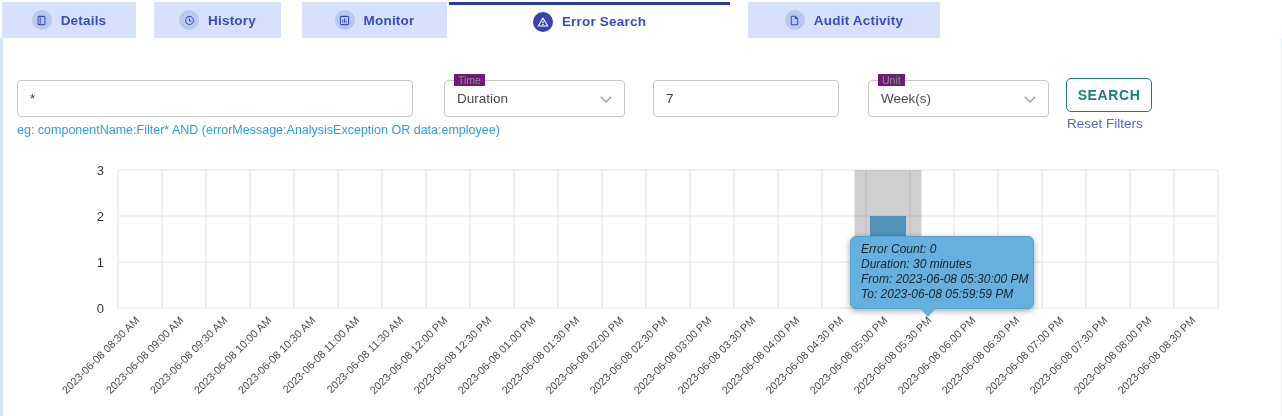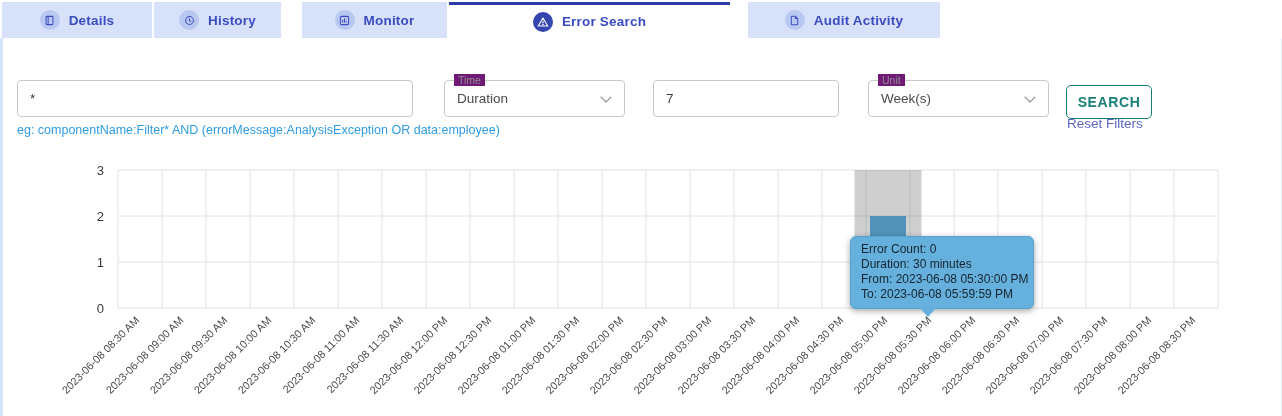--- a/index.html
+++ b/index.html
@@ -38,34 +38,34 @@
   .reset-link{position:absolute;left:1067px;top:116px;font-size:13.5px;color:#5b68c0;cursor:pointer;}
 
   
   .chart-wrap{position:absolute;left:0;top:150px;width:1282px;height:266px;}
   .ylab{font-size:13px;fill:#3a3a3a;font-family:"Liberation Sans",sans-serif;}
   .xlab{font-size:10.8px;fill:#484848;font-family:"Liberation Sans",sans-serif;}
 
   
   .tooltip{position:absolute;left:850px;top:236px;width:184px;box-sizing:border-box;
            background:#65b0dc;border:1px solid #55a3d2;border-radius:6px;padding:5px 10px 6px 10px;
-           box-shadow:0 2px 6px rgba(0,0,0,.35);}
+           box-shadow:0 2px 6px rgba(0,0,0,.35);font-style:italic;}
   .tooltip div{font-size:12px;line-height:15px;color:#15242e;white-space:nowrap;}
   .tooltip:after{content:"";position:absolute;left:68px;bottom:-9px;width:0;height:0;
                  border-left:9px solid transparent;border-right:9px solid transparent;
                  border-top:10px solid #65b0dc;}
 </style>
 </head>
 <body>
 
 <div class="page">
 
   <div class="tabbar">
 
-    <div class="tab" style="left:2px;width:150px;">
+    <div class="tab" style="left:2px;width:134px;">
       <span class="tico">
         <svg width="11" height="11" viewBox="0 0 24 24" fill="none" stroke="#3b4cc0" stroke-width="2.2">
           <rect x="4.5" y="3" width="15" height="18" rx="2"></rect>
             <line x1="9" y1="3" x2="9" y2="21"></line>
         </svg>
       </span>
       <span class="tlabel">Details</span>
     </div>
 
     <div class="tab" style="left:154px;width:127px;">
@@ -144,21 +144,21 @@
     <div class="fld select" style="left:865px;top:42px;width:181px;">
       <span class="sel-label">Unit</span>
       <span class="sel-value">Week(s)</span>
       <span class="sel-chev">
         <svg width="18" height="18" viewBox="0 0 24 24" fill="none" stroke="#9e9e9e" stroke-width="1.8">
           <polyline points="5 9 12 16 19 9"></polyline>
         </svg>
       </span>
     </div>
 
-    <button class="search-btn" style="left:1063px;top:47px;">SEARCH</button>
+    <button class="search-btn" style="left:1063px;top:40px;">SEARCH</button>
     <div class="reset-link" style="left:1064px;top:78px;">Reset Filters</div>
   </div>
 
   <div class="chart-wrap">
     <svg id="chart-svg" width="1282" height="266" viewBox="0 150 1282 266">
         <line x1="118" x2="1218" y1="308" y2="308" stroke="#e2e2e2"></line>
         <text x="104" y="312.5" text-anchor="end" class="ylab">0</text>
         <line x1="118" x2="1218" y1="262" y2="262" stroke="#e2e2e2"></line>
         <text x="104" y="266.5" text-anchor="end" class="ylab">1</text>
         <line x1="118" x2="1218" y1="216" y2="216" stroke="#e2e2e2"></line>

